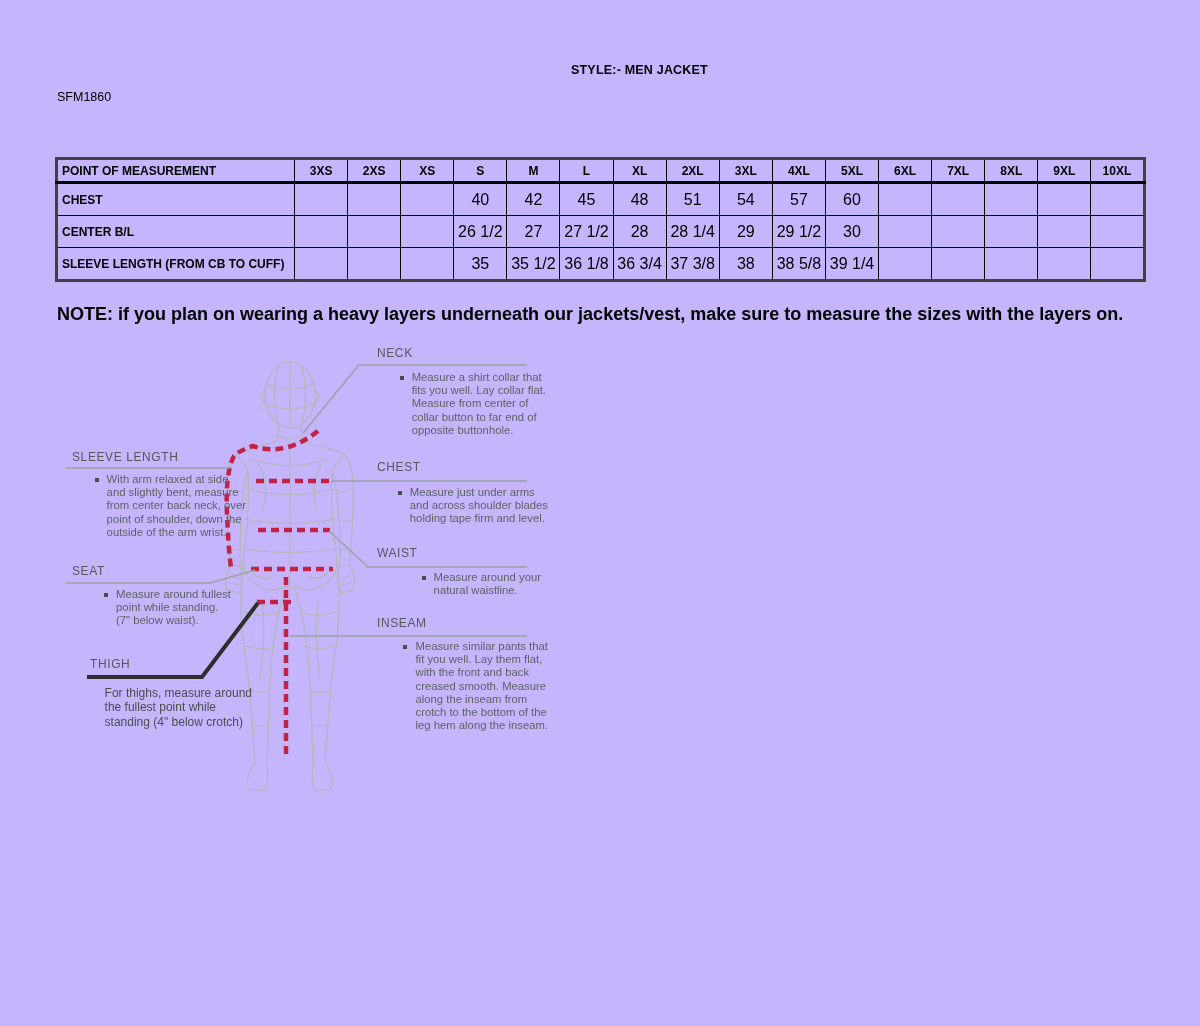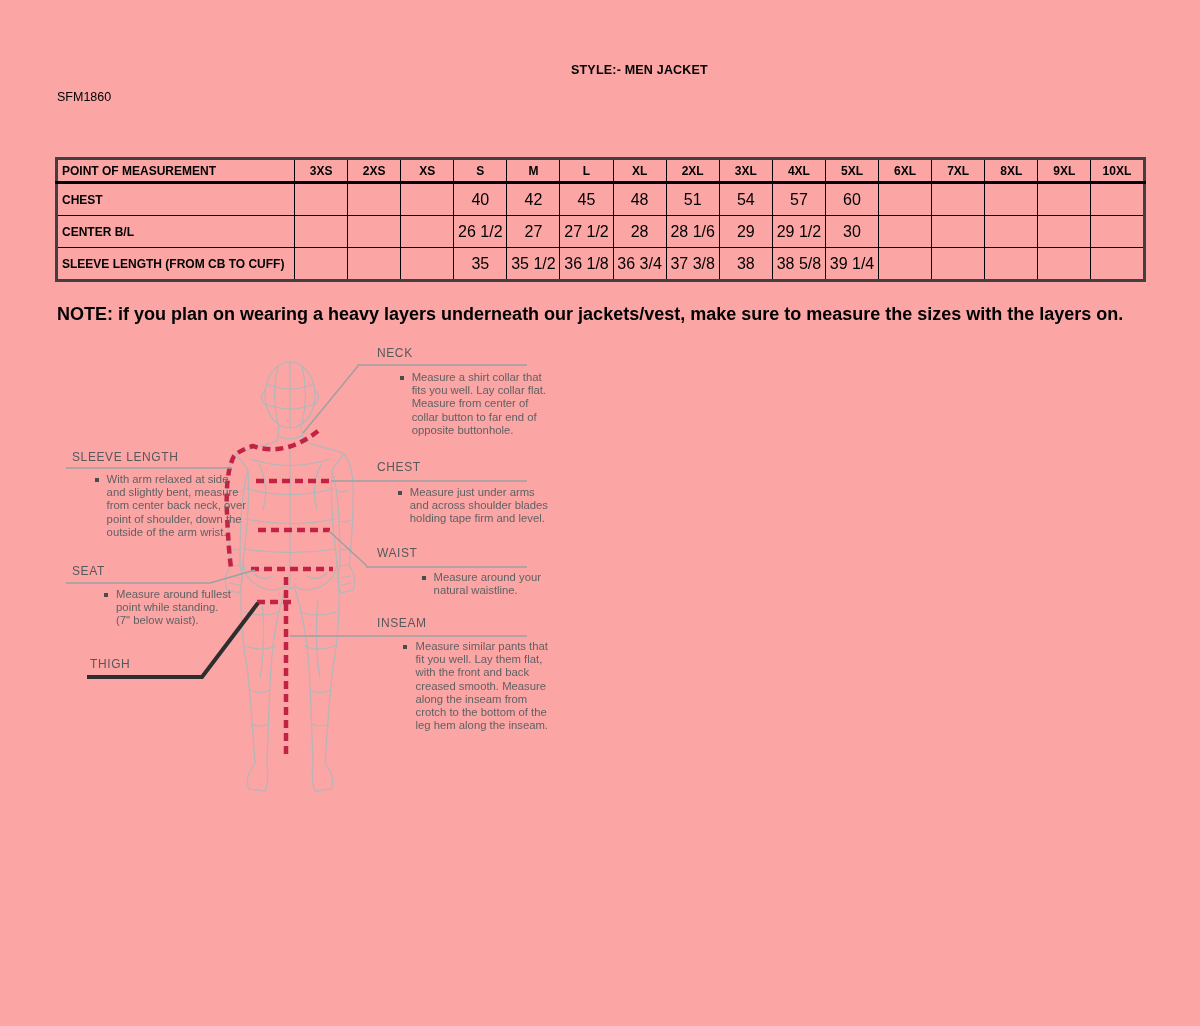--- a/index.html
+++ b/index.html
@@ -1,16 +1,16 @@
 <!DOCTYPE html>
 <html><head>
 <meta charset="utf-8">
 <style>
   html,body{margin:0;padding:0;background:#fff;}
-  #page{position:relative;width:1200px;height:1026px;background:#fca5a5;overflow:hidden;
+  #page{position:relative;width:1200px;height:1026px;background:#c4b5fd;overflow:hidden;
         font-family:"Liberation Sans",sans-serif;color:#000;}
   .abs{position:absolute;}
   #style-title{left:571px;top:63px;font-size:12.5px;font-weight:bold;letter-spacing:.2px;}
   #style-code{left:57px;top:90px;font-size:12.5px;font-weight:normal;}
   #note-line{left:57px;top:304px;font-size:18px;font-weight:bold;width:1100px;}
 
   
   #size-table{left:55px;top:157px;border-collapse:collapse;table-layout:fixed;width:1088px;
               border:3px solid #404040;}
   #size-table th,#size-table td{border:1.7px solid #000;padding:0 2px;overflow:hidden;white-space:nowrap;}
@@ -99,21 +99,21 @@
         </tr>
         <tr>
           <td class="rowlabel">CENTER B/L</td>
           <td></td>
           <td></td>
           <td></td>
           <td>26 1/2</td>
           <td>27</td>
           <td>27 1/2</td>
           <td>28</td>
-          <td>28 1/6</td>
+          <td>28 1/4</td>
           <td>29</td>
           <td>29 1/2</td>
           <td>30</td>
           <td></td>
           <td></td>
           <td></td>
           <td></td>
           <td></td>
         </tr>
         <tr>
@@ -191,20 +191,25 @@
 
   <div class="callout-title" style="left:72px;top:564px">SEAT</div>
   <div class="callout-body" style="left:61px;top:588px;width:170px">
     <span class="bullet"></span>
     <span class="callout-text">Measure around fullest
 point while standing.
 (7" below waist).</span>
   </div>
 
   <div class="callout-title" style="left:90px;top:657px">THIGH</div>
+  <div class="callout-body" style="left:87px;top:686px;width:165px">
+    <span class="callout-text dark">For thighs, measure around
+the fullest point while
+standing (4" below crotch)</span>
+  </div>
 
   <div class="callout-title" style="left:377px;top:346px">NECK</div>
   <div class="callout-body" style="left:366px;top:371px;width:180px">
     <span class="bullet"></span>
     <span class="callout-text">Measure a shirt collar that
 fits you well. Lay collar flat.
 Measure from center of
 collar button to far end of
 opposite buttonhole.</span>
   </div>

